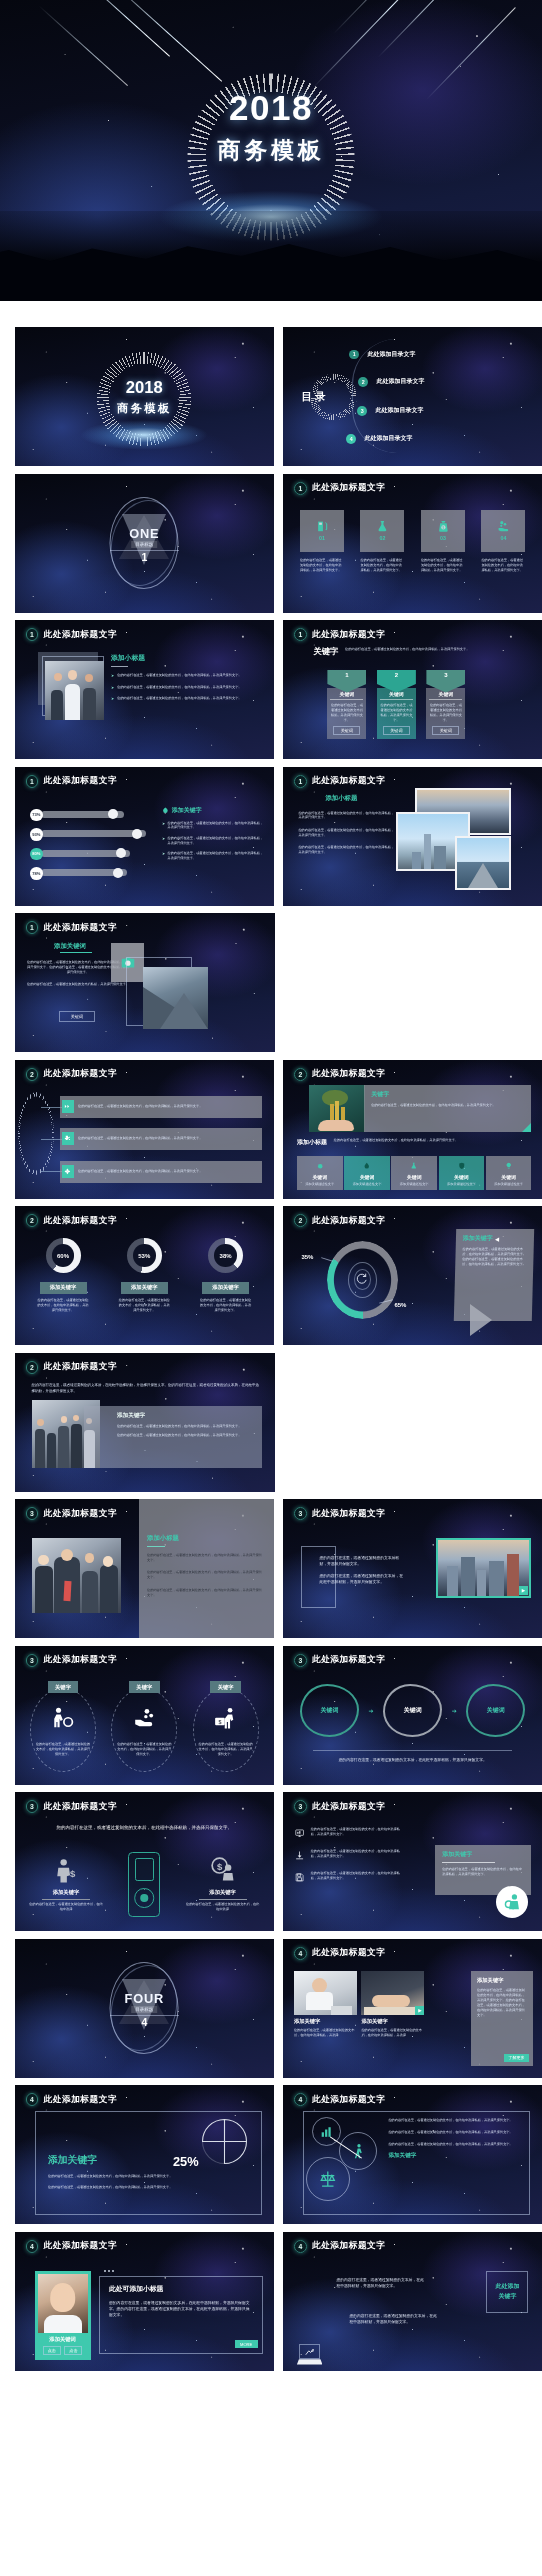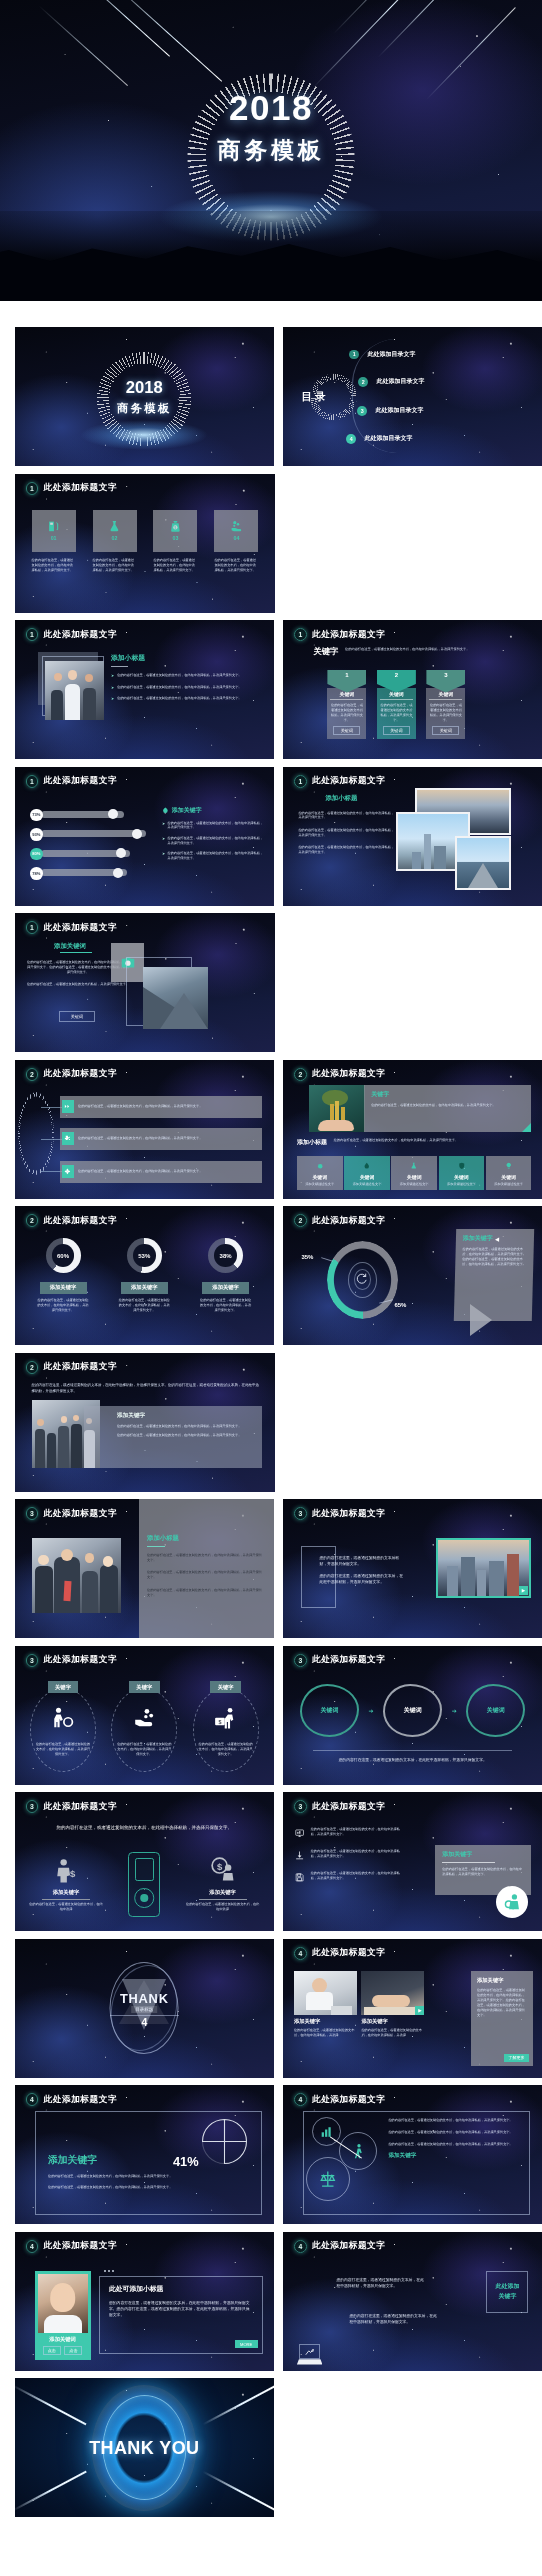--- a/index.html
+++ b/index.html
@@ -187,20 +187,36 @@
         </div>
         <div style="position:absolute;left:63px;top:107px;display:flex;align-items:center;gap:8.3px">
           <span style="width:9.8px;height:9.8px;border-radius:50%;background:#3fc9ae;color:#fff;font-size:5.3px;font-weight:700;display:flex;align-items:center;justify-content:center">4</span>
           <span style="color:#fff;font-size:6px;font-weight:700">此处添加目录文字</span>
         </div>
       </div>
     </div>
   </div>
 
   <div class="row">
+    <div class="slide">
+      <div class="space"></div>
+        <div class="stars"></div>
+      <div class="body">
+        <div class="div-wrap">
+          <div class="div-ell"></div>
+            <div class="div-ell2"></div>
+          <div class="tri-up"></div>
+            <div class="tri-dn"></div>
+          <div class="div-line"></div>
+          <div class="div-word">ONE</div>
+          <div class="div-chip">目录标题</div>
+          <div class="div-num">1</div>
+        </div>
+      </div>
+    </div>
 
     <div class="slide">
       <div class="space"></div>
         <div class="stars"></div>
       <div class="s-title">
           <span class="badge">1</span>
         <span class="t">此处添加标题文字</span>
         </div>
       <div class="body">
         <div style="position:absolute;left:16.6px;right:16.6px;top:36px;display:flex;gap:10.5px;justify-content:space-between">
@@ -888,21 +904,21 @@
     <div class="slide">
       <div class="space"></div>
         <div class="stars"></div>
       <div class="body">
         <div class="div-wrap">
           <div class="div-ell"></div>
             <div class="div-ell2"></div>
           <div class="tri-up"></div>
             <div class="tri-dn"></div>
           <div class="div-line"></div>
-          <div class="div-word">THANK</div>
+          <div class="div-word">FOUR</div>
           <div class="div-chip">目录标题</div>
           <div class="div-num">4</div>
         </div>
       </div>
     </div>
 
     <div class="slide">
       <div class="space"></div>
         <div class="stars"></div>
       <div class="s-title">
@@ -946,21 +962,21 @@
         <span class="t">此处添加标题文字</span>
         </div>
       <div class="body">
         <div class="frame" style="position:absolute;left:19.6px;right:12px;top:25.6px;bottom:9px"></div>
         <svg style="position:absolute;right:25.6px;top:33px" width="47" height="47" viewBox="0 0 62 62">
           <path d="M31 31 L31 2 A29 29 0 0 1 60 31 Z" fill="none" stroke="#d9dee8" stroke-width="1.4"></path>
           <path d="M31 31 L60 31 A29 29 0 0 1 31 60 Z" fill="none" stroke="#d9dee8" stroke-width="1.4"></path>
           <path d="M31 31 L31 60 A29 29 0 0 1 2 31 Z" fill="none" stroke="#d9dee8" stroke-width="1.4" opacity=".25"></path>
           <path d="M31 31 L2 31 A29 29 0 0 1 31 2 Z" fill="none" stroke="#d9dee8" stroke-width="1.4"></path>
         </svg>
-        <div style="position:absolute;right:75px;top:69px;color:#fff;font-size:12.8px;font-weight:700">41%</div>
+        <div style="position:absolute;right:75px;top:69px;color:#fff;font-size:12.8px;font-weight:700">25%</div>
         <div class="tealtxt" style="position:absolute;left:33px;top:69px;font-size:9.8px;font-weight:700">添加关键字</div>
         <div style="position:absolute;left:33px;right:33px;top:89px">
           <div class="cn">您的内容打在这里，或者通过复制您的文本后，在此框中选择粘贴，并选择只保留文字。</div>
           <div class="cn" style="margin-top:6px">您的内容打在这里，或者通过复制您的文本后，在此框中选择粘贴，并选择只保留文字。</div>
         </div>
       </div>
     </div>
 
     <div class="slide">
       <div class="space"></div>
@@ -1054,26 +1070,17 @@
                 <path d="M21 7v5h-5"></path>
               </svg>
           </div>
           <div style="position:absolute;left:0;bottom:0;width:25.6px;height:5.3px;background:#eef1f6;clip-path:polygon(8% 0,92% 0,100% 100%,0 100%)"></div>
         </div>
       </div>
     </div>
   </div>
 
   <div class="row">
-    <div id="thanks">
-      <div class="stars"></div>
-      <div class="ray" style="left:-7.5px;top:25.6px;width:83px;transform:rotate(28deg)"></div>
-      <div class="ray" style="right:-7.5px;top:25.6px;width:83px;transform:rotate(-28deg)"></div>
-      <div class="ray" style="left:-7.5px;bottom:25.6px;width:83px;transform:rotate(-28deg)"></div>
-      <div class="ray" style="right:-7.5px;bottom:25.6px;width:83px;transform:rotate(28deg)"></div>
-      <div class="vortex"></div>
-      <div class="ty">THANK YOU</div>
-    </div>
     <div style="width:260px;height:139px"></div>
   </div>
 
 </div>
 
 
 </body></html>

